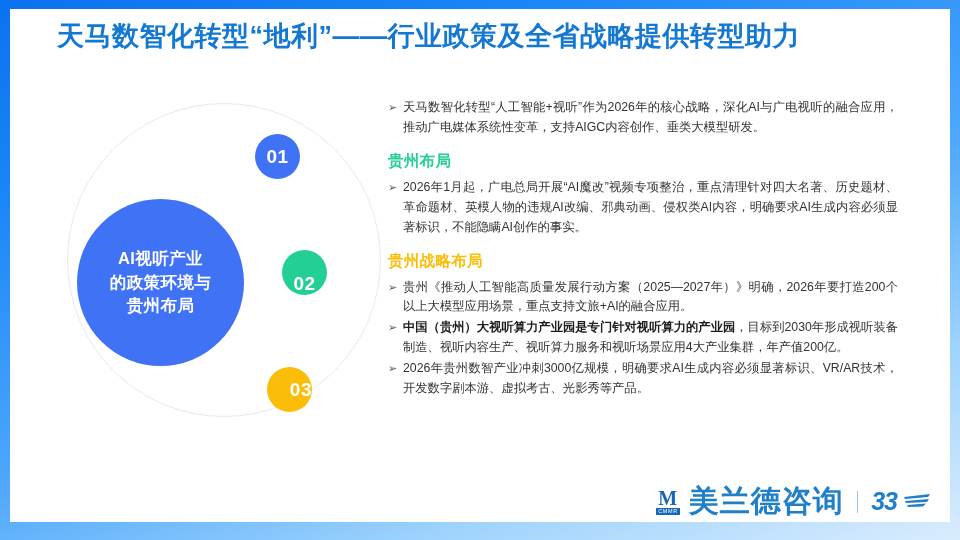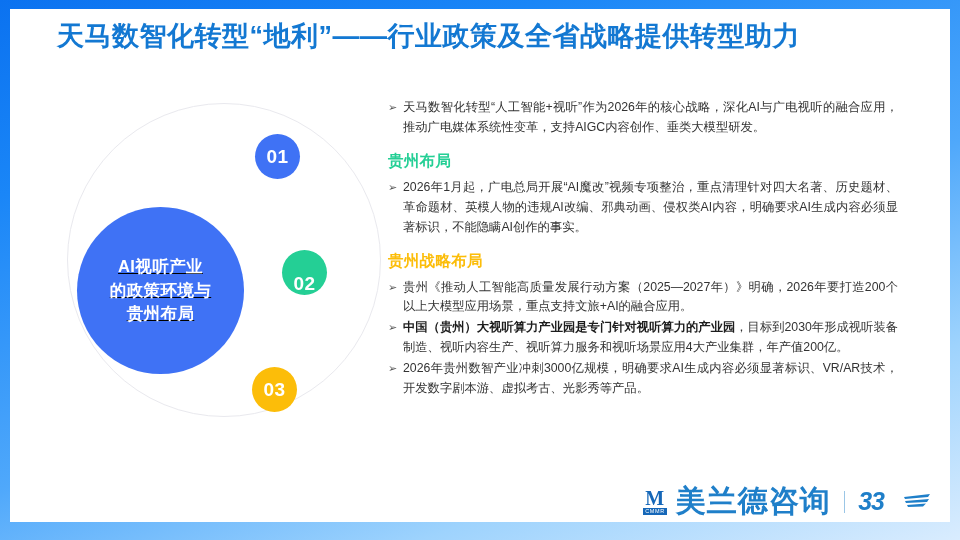--- a/index.html
+++ b/index.html
@@ -49,30 +49,29 @@
     top: 8px;
     width: 314px;
     height: 314px;
     border-radius: 50%;
     border: 1.2px solid #e9e9ee;
     box-sizing: border-box;
   }
   #core {
     position: absolute;
     left: 27px;
-    top: 112px;
+    top: 104px;
     width: 167px;
     height: 167px;
     border-radius: 50%;
     background: #3f72f5;
     display: flex;
     align-items: center;
     justify-content: center;
     text-align: center;
-    text-decoration: underline;
   }
   #core .core-text {
     color: #ffffff;
     font-size: 16.5px;
     font-weight: bold;
     line-height: 1.45;
     letter-spacing: 0.4px;
     white-space: pre-line;
   }
   .num-badge {
@@ -83,21 +82,21 @@
     display: flex;
     align-items: center;
     justify-content: center;
     color: #ffffff;
     font-size: 19px;
     font-weight: bold;
     letter-spacing: 0.5px;
   }
   #badge-01 { left: 205px; top: 39px;  background: #3f72f5; }
   #badge-02 { left: 232px; top: 155px; background: #24cf95; align-items: flex-end; }
-  #badge-03 { left: 202px; top: 272px; background: #fcbd09; }
+  #badge-03 { left: 217px; top: 272px; background: #fcbd09; justify-content: flex-end; }
 
   
   #content {
     position: absolute;
     left: 388px;
     top: 98px;
     width: 510px;
   }
   .block { margin-bottom: 13px; }
   .block-heading {
@@ -167,21 +166,21 @@
   }
   .divider-bar {
     width: 1.4px;
     height: 22px;
     background: #9bc6e6;
     margin: 0 4px;
   }
   .anniv {
     display: flex;
     align-items: center;
-    gap: 18px;
+    gap: 5px;
   }
   .anniv-num {
     font-size: 25px;
     font-weight: bold;
     color: #1f7fc9;
     letter-spacing: -1px;
     font-style: italic;
   }
   .anniv-wing { display: block; }
 </style>

